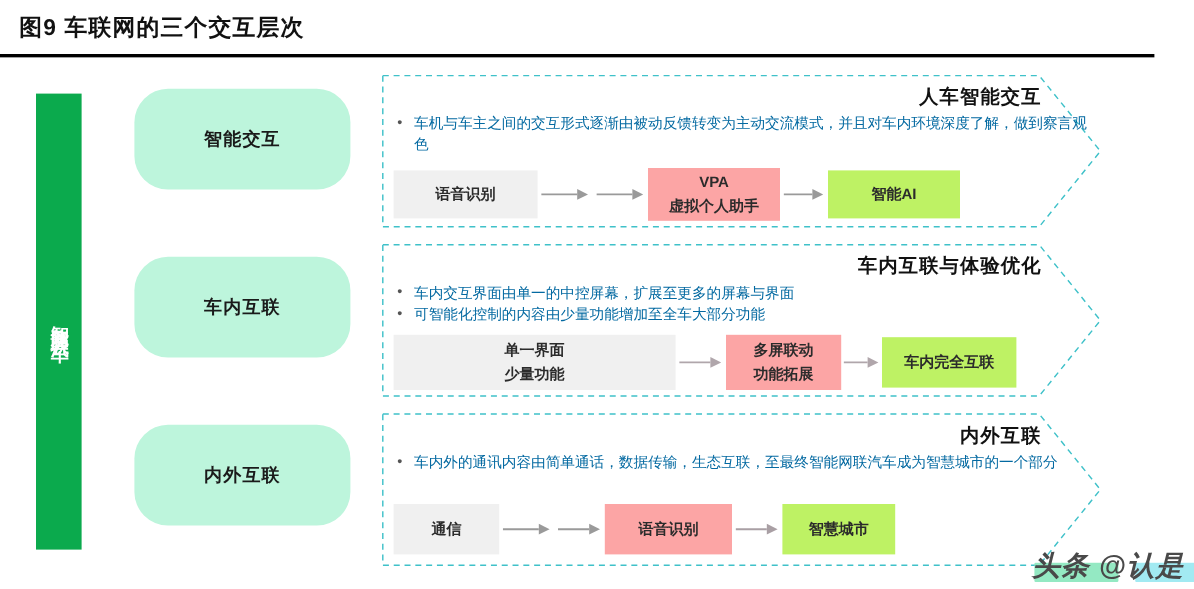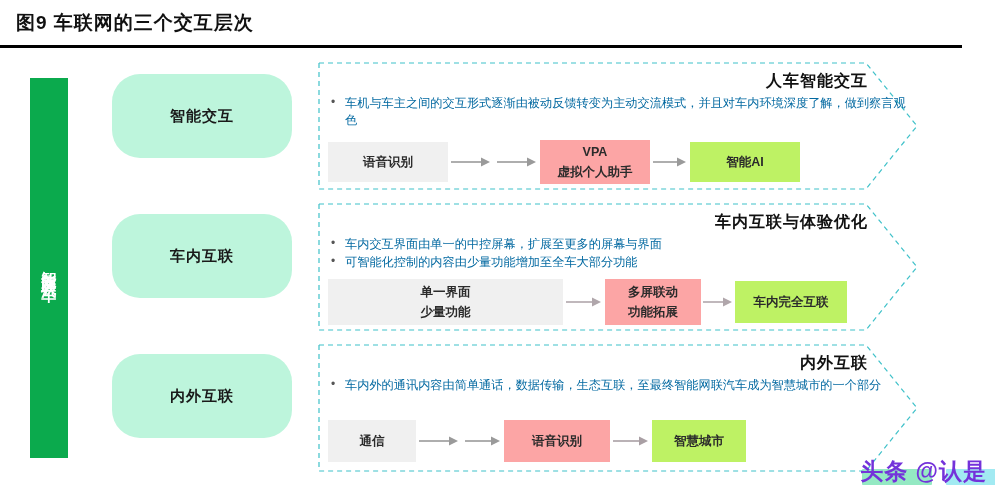--- a/index.html
+++ b/index.html
@@ -200,24 +200,25 @@
     bottom: 2px;
     height: 16px;
     border-radius: 1px;
   }
   #watermark-badge-left  { left: 2px;  width: 70px; background: #8FE8C0; }
   #watermark-badge-right { left: 86px; width: 70px; background: #9EE9F2; }
   #watermark-text {
     position: relative;
     font-size: 23px;
     font-weight: bold;
-    color: #6d28d9;
+    color: #404040;
     letter-spacing: 1px;
     z-index: 2;
     white-space: nowrap;
+    font-style: italic;
   }
 </style>
 </head>
 <body>
 
 <div id="figure-header">
   <div id="figure-title">图9   车联网的三个交互层次</div>
 </div>
 
 <div id="diagram-canvas">

